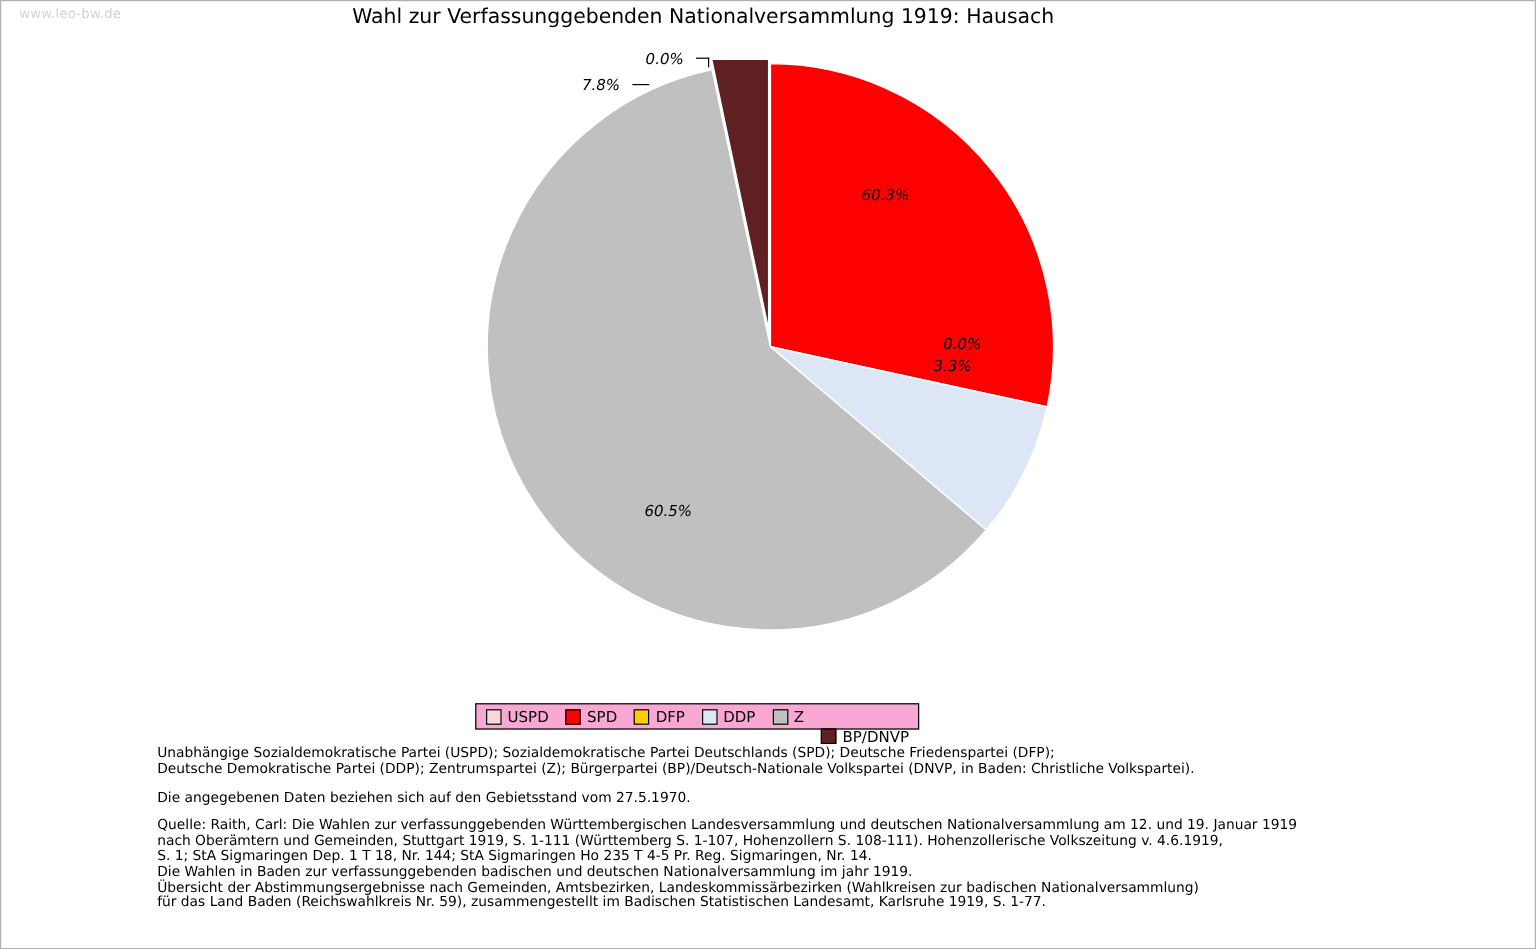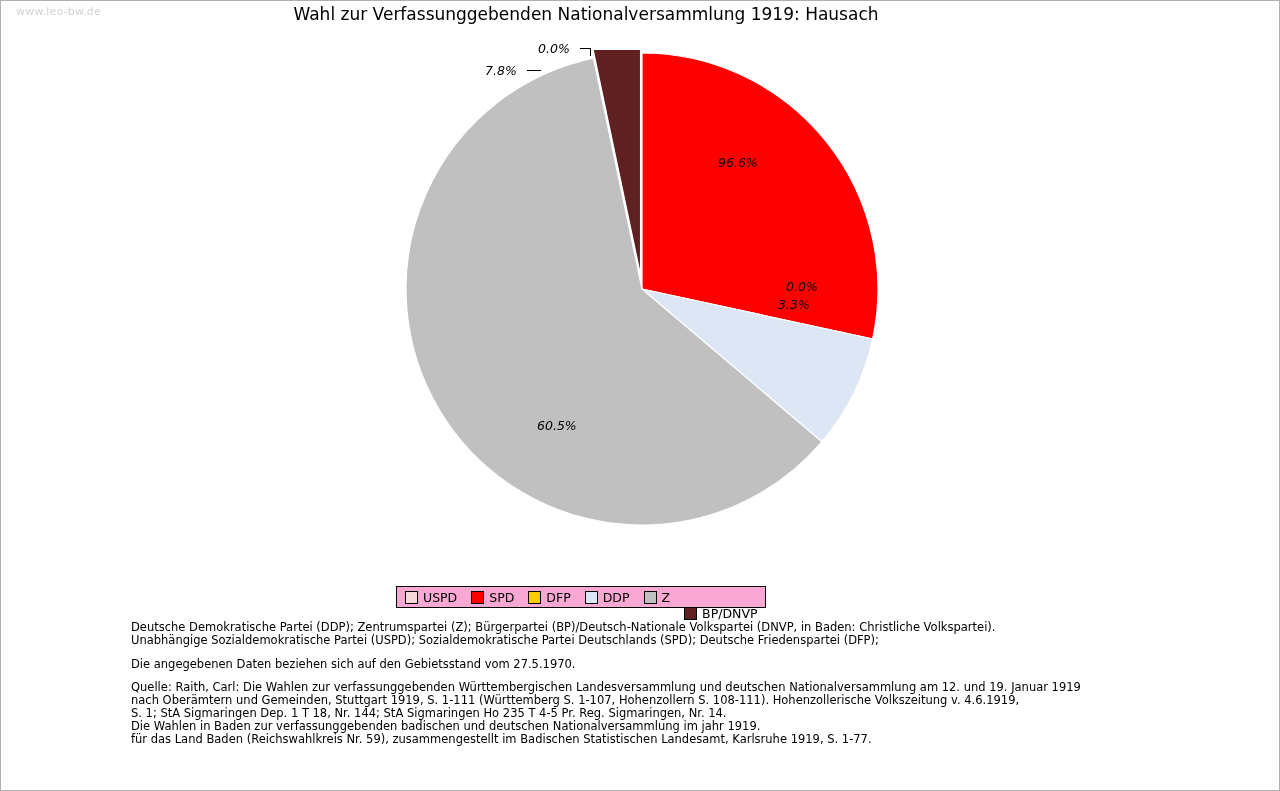--- a/index.html
+++ b/index.html
@@ -128,21 +128,21 @@
     </svg>
 </div>
 
 <div class="val-label" style="left:538px; top:41px;">0.0%</div>
 <div class="leader" style="left:580px; top:48px; width:11px; height:1px;"></div>
 <div class="leader" style="left:590px; top:48px; width:1px; height:8px;"></div>
 
 <div class="val-label" style="left:485px; top:63px;">7.8%</div>
 <div class="leader" style="left:527px; top:70px; width:14px; height:1px;"></div>
 
-<div class="val-label" style="left:718px; top:155px;">96.6%</div>
+<div class="val-label" style="left:718px; top:155px;">60.3%</div>
 
 <div class="val-label" style="left:786px; top:279px;">0.0%</div>
 
 <div class="val-label" style="left:778px; top:297px;">3.3%</div>
 
 <div class="val-label" style="left:537px; top:418px;">60.5%</div>
 
 <div id="legend">
   <div class="legend-item">
     <span class="swatch" style="background:#f7d8d8"></span>
@@ -165,26 +165,27 @@
     <span class="legend-label">Z</span>
   </div>
   <div class="legend-item">
     <span class="swatch" style="background:#5e2020"></span>
     <span class="legend-label">BP/DNVP</span>
   </div>
 </div>
 
 <div id="notes">
   <div class="note-block">
+    <div class="note-line">Unabhängige Sozialdemokratische Partei (USPD); Sozialdemokratische Partei Deutschlands (SPD); Deutsche Friedenspartei (DFP);</div>
     <div class="note-line">Deutsche Demokratische Partei (DDP); Zentrumspartei (Z); Bürgerpartei (BP)/Deutsch-Nationale Volkspartei (DNVP, in Baden: Christliche Volkspartei).</div>
-    <div class="note-line">Unabhängige Sozialdemokratische Partei (USPD); Sozialdemokratische Partei Deutschlands (SPD); Deutsche Friedenspartei (DFP);</div>
   </div>
   <div class="note-block">
     <div class="note-line">Die angegebenen Daten beziehen sich auf den Gebietsstand vom 27.5.1970.</div>
   </div>
   <div class="note-block">
     <div class="note-line">Quelle: Raith, Carl: Die Wahlen zur verfassunggebenden Württembergischen Landesversammlung und deutschen Nationalversammlung am 12. und 19. Januar 1919</div>
     <div class="note-line">nach Oberämtern und Gemeinden, Stuttgart 1919, S. 1-111 (Württemberg S. 1-107, Hohenzollern S. 108-111). Hohenzollerische Volkszeitung v. 4.6.1919,</div>
     <div class="note-line">S. 1; StA Sigmaringen Dep. 1 T 18, Nr. 144; StA Sigmaringen Ho 235 T 4-5 Pr. Reg. Sigmaringen, Nr. 14.</div>
     <div class="note-line">Die Wahlen in Baden zur verfassunggebenden badischen und deutschen Nationalversammlung im jahr 1919.</div>
+    <div class="note-line">Übersicht der Abstimmungsergebnisse nach Gemeinden, Amtsbezirken, Landeskommissärbezirken (Wahlkreisen zur badischen Nationalversammlung)</div>
     <div class="note-line">für das Land Baden (Reichswahlkreis Nr. 59), zusammengestellt im Badischen Statistischen Landesamt, Karlsruhe 1919, S. 1-77.</div>
   </div>
 </div>
 
 </body></html>

